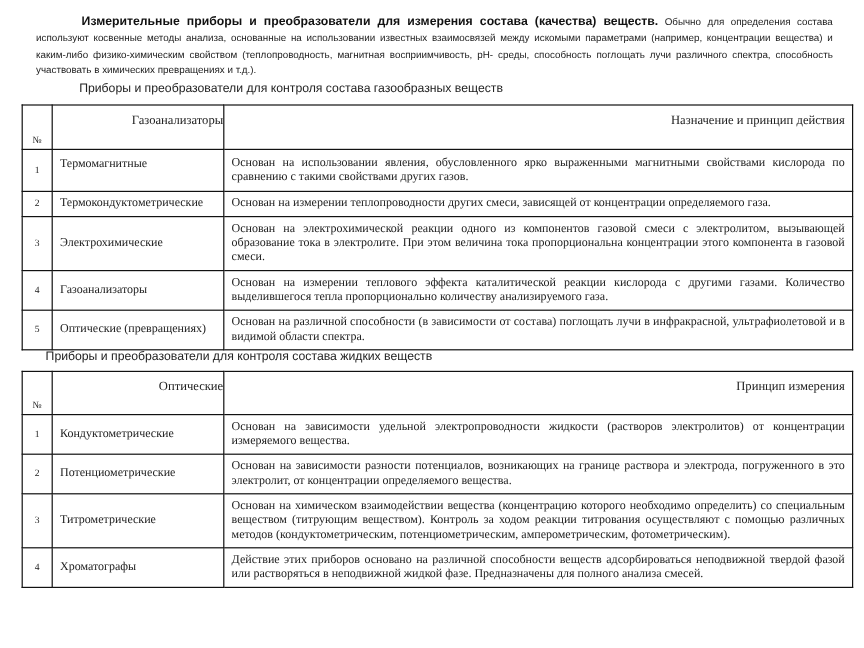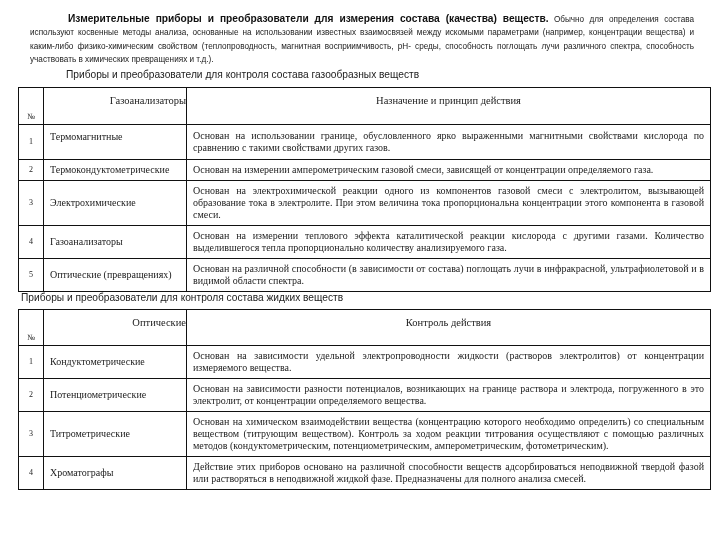--- a/index.html
+++ b/index.html
@@ -8,36 +8,36 @@
     position: absolute; left: 30px; top: 12px; width: 664px;
     font-family: "Liberation Sans", sans-serif; font-size: 8.2px; line-height: 13.4px;
     text-align: justify; color: #222;
   }
   .intro .lead { font-weight: bold; font-size: 10.2px; padding-left: 38px; color: #111; }
   .section-title {
     position: absolute; font-family: Liberation Sans, sans-serif;
     font-size: 10.2px; color: #222;
   }
   #gas-title { left: 66px; top: 69px; }
-  #liq-title { left: 21px; top: 292px; }
+  #liq-title { left: 38px; top: 292px; }
   table {
     position: absolute; border-collapse: collapse; table-layout: fixed;
     font-family: "Liberation Serif", serif; color: #222;
   }
   #gas-table { left: 18px; top: 87px; width: 693px; }
   #liq-table { left: 18px; top: 309px; width: 693px; }
   td, th { border: 1px solid #111; padding: 0; vertical-align: middle; }
   th { font-weight: normal; font-size: 10.5px; }
   td { font-size: 10px; line-height: 12px; }
   .c-num { width: 24px; text-align: center; font-size: 8px; }
   .c-name { width: 136px; padding-left: 6px; text-align: left; }
   .c-desc { padding: 4px 6px 4px 6px; text-align: justify; }
   th.c-num { vertical-align: bottom; padding-bottom: 3px; font-size: 8px; }
   th.c-name { text-align: right; vertical-align: top; padding-top: 7px; }
-  th.c-desc { text-align: center; vertical-align: top; padding-top: 7px; margin-left: 40px; }
+  th.c-desc { text-align: right; vertical-align: top; padding-top: 7px; margin-left: 40px; }
   #gas-table thead tr { height: 37px; }
   #liq-table thead tr { height: 36px; }
 </style>
 </head>
 <body>
 
 <div class="intro">
   <span class="lead">Измерительные приборы и преобразователи для измерения состава (качества) веществ.</span>
   <span>Обычно для определения состава используют косвенные методы анализа, основанные на использовании известных взаимосвязей между искомыми параметрами (например, концентрации вещества) и каким-либо физико-химическим свойством (теплопроводность, магнитная восприимчивость, pH- среды, способность поглощать лучи различного спектра, способность участвовать в химических превращениях и т.д.).</span>
 </div>
@@ -49,26 +49,26 @@
     <tr>
       <th class="c-num">№</th>
       <th class="c-name">Газоанализаторы</th>
       <th class="c-desc">Назначение и принцип действия</th>
     </tr>
   </thead>
   <tbody>
     <tr style="height:35px">
       <td class="c-num">1</td>
       <td class="c-name" style="vertical-align:top;padding-top:6px">Термомагнитные</td>
-      <td class="c-desc">Основан на использовании границе, обусловленного ярко выраженными магнитными свойствами кислорода по сравнению с такими свойствами других газов.</td>
+      <td class="c-desc">Основан на использовании явления, обусловленного ярко выраженными магнитными свойствами кислорода по сравнению с такими свойствами других газов.</td>
     </tr>
     <tr style="height:20px">
       <td class="c-num">2</td>
       <td class="c-name">Термокондуктометрические</td>
-      <td class="c-desc">Основан на измерении амперометрическим газовой смеси, зависящей от концентрации определяемого газа.</td>
+      <td class="c-desc">Основан на измерении теплопроводности других смеси, зависящей от концентрации определяемого газа.</td>
     </tr>
     <tr style="height:44px">
       <td class="c-num">3</td>
       <td class="c-name">Электрохимические</td>
       <td class="c-desc">Основан на электрохимической реакции одного из компонентов газовой смеси с электролитом, вызывающей образование тока в электролите. При этом величина тока пропорциональна концентрации этого компонента в газовой смеси.</td>
     </tr>
     <tr style="height:31px">
       <td class="c-num">4</td>
       <td class="c-name">Газоанализаторы</td>
       <td class="c-desc">Основан на измерении теплового эффекта каталитической реакции кислорода с другими газами. Количество выделившегося тепла пропорционально количеству анализируемого газа.</td>
@@ -81,21 +81,21 @@
   </tbody>
 </table>
 
 <div class="section-title" id="liq-title">Приборы и преобразователи для контроля состава жидких веществ</div>
 
 <table id="liq-table">
   <thead>
     <tr>
       <th class="c-num">№</th>
       <th class="c-name">Оптические</th>
-      <th class="c-desc">Контроль действия</th>
+      <th class="c-desc">Принцип измерения</th>
     </tr>
   </thead>
   <tbody>
     <tr style="height:31px">
       <td class="c-num">1</td>
       <td class="c-name">Кондуктометрические</td>
       <td class="c-desc">Основан на зависимости удельной электропроводности жидкости (растворов электролитов) от концентрации измеряемого вещества.</td>
     </tr>
     <tr style="height:31px">
       <td class="c-num">2</td>

